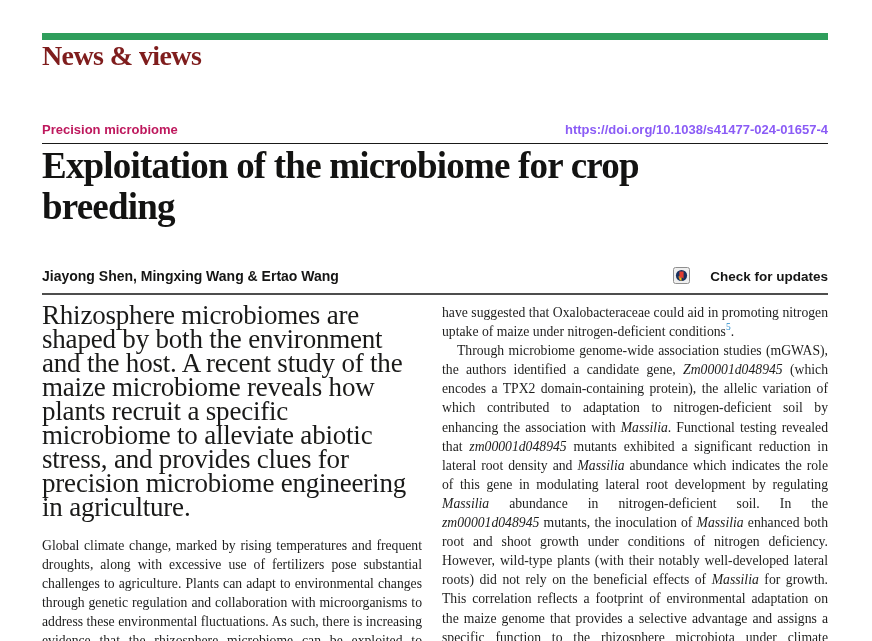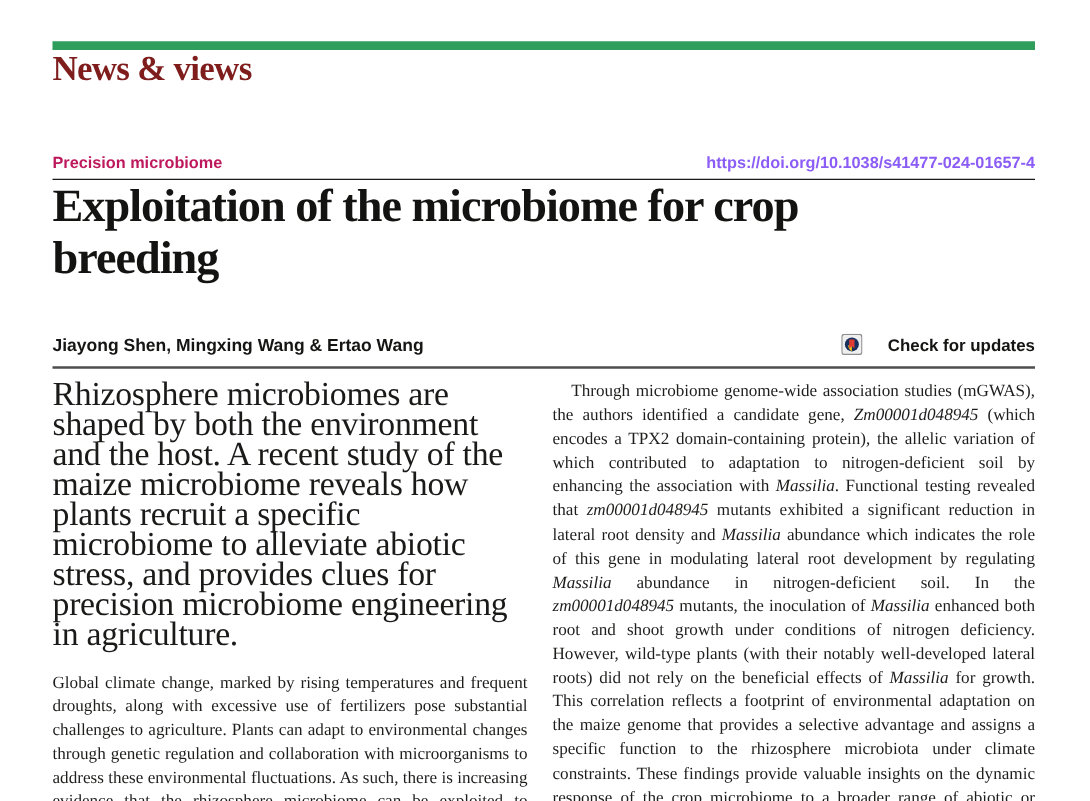--- a/index.html
+++ b/index.html
@@ -118,18 +118,19 @@
 
   <div class="columns">
     <div class="col-left">
       <div class="standfirst">Rhizosphere microbiomes are shaped by both the environment and the host. A recent study of the maize microbiome reveals how plants recruit a specific microbiome to alleviate abiotic stress, and provides clues for precision microbiome engineering in agriculture.</div>
       <div>
           <p class="body-para"><span>Global climate change, marked by rising temperatures and frequent droughts, along with excessive use of fertilizers pose substantial challenges to agriculture. Plants can adapt to environmental changes through genetic regulation and collaboration with microorganisms to address these environmental fluctuations. As such, there is increasing evidence that the rhizosphere microbiome can be exploited to enhance crop resilience against various abiotic stresses. Intriguingly, microbiota-mediated effects on crop growth are dependent on the host genotype</span><sup class="ref">1</sup><span>, which indicates that precision agriculture microbiome engineering (PAME) holds great potential for engineering high-yielding cultivars in agricultural systems</span></p>
         </div>
     </div>
     <div class="col-right">
       <div>
+          <p class="body-para"><span>have suggested that Oxalobacteraceae could aid in promoting nitrogen uptake of maize under nitrogen-deficient conditions</span><sup class="ref">5</sup><span>.</span></p>
           <p class="body-para indent"><span>Through microbiome genome-wide association studies (mGWAS), the authors identified a candidate gene, </span><i>Zm00001d048945</i><span> (which encodes a TPX2 domain-containing protein), the allelic variation of which contributed to adaptation to nitrogen-deficient soil by enhancing the association with </span><i>Massilia</i><span>. Functional testing revealed that </span><i>zm00001d048945</i><span> mutants exhibited a significant reduction in lateral root density and </span><i>Massilia</i><span> abundance which indicates the role of this gene in modulating lateral root development by regulating </span><i>Massilia</i><span> abundance in nitrogen-deficient soil. In the </span><i>zm00001d048945</i><span> mutants, the inoculation of </span><i>Massilia</i><span> enhanced both root and shoot growth under conditions of nitrogen deficiency. However, wild-type plants (with their notably well-developed lateral roots) did not rely on the beneficial effects of </span><i>Massilia</i><span> for growth. This correlation reflects a footprint of environmental adaptation on the maize genome that provides a selective advantage and assigns a specific function to the rhizosphere microbiota under climate constraints. These findings provide valuable insights on the dynamic response of the crop microbiome to a broader range of abiotic or biotic stresses to reveal mechanisms for enhancing plant resilience under different global change scenarios.</span></p>
         </div>
     </div>
   </div>
 
 </div>
 
 </body></html>

